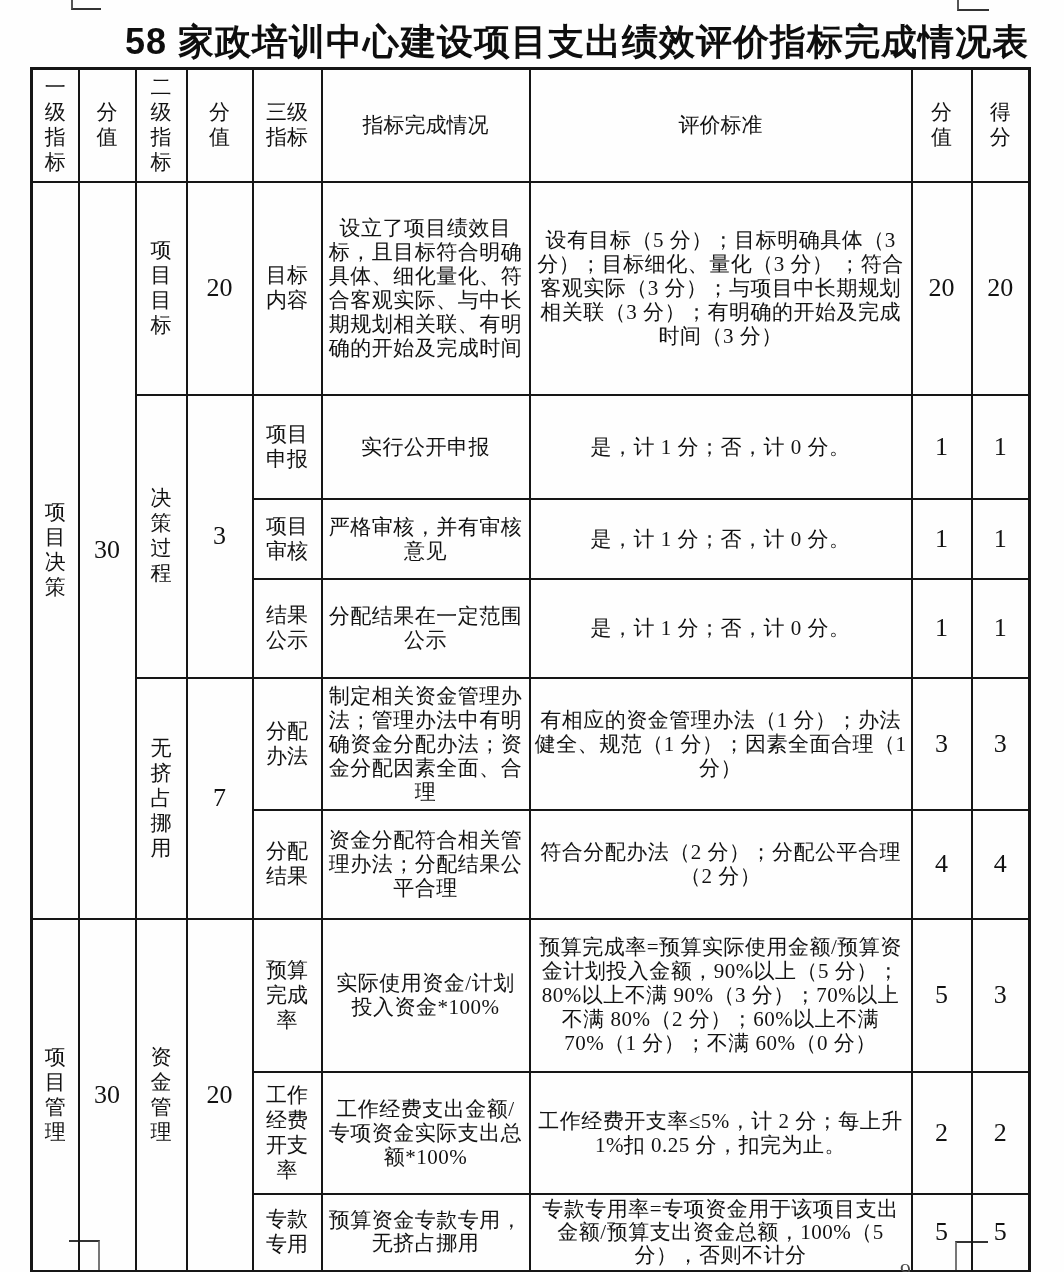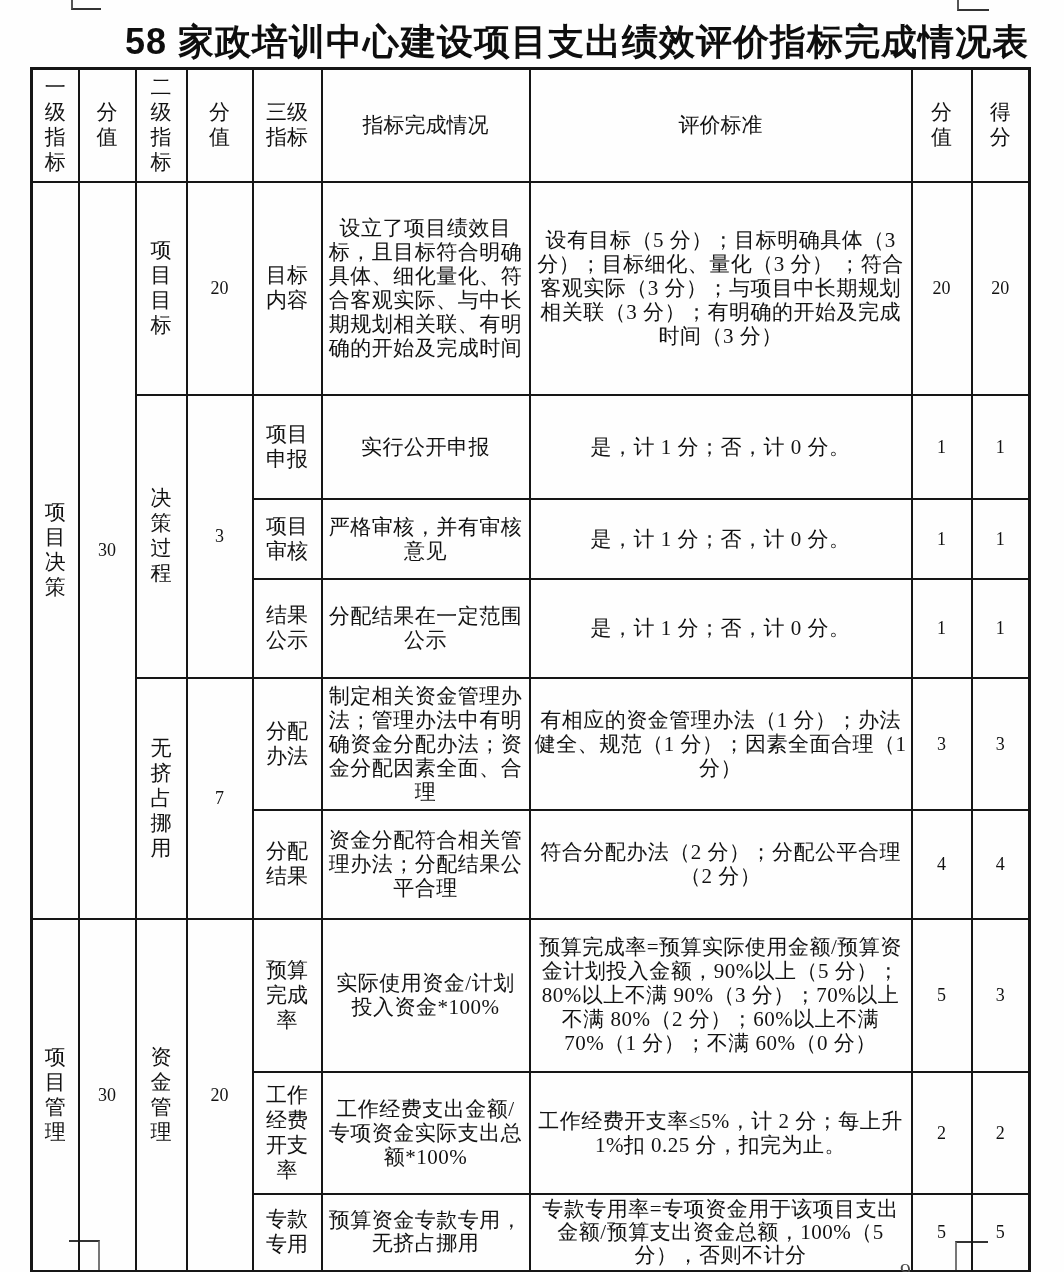--- a/index.html
+++ b/index.html
@@ -57,21 +57,21 @@
   }
   .v2{
     display:inline-block;
     width:2.15em;
     word-break:break-all;
     letter-spacing:0;
     line-height:25px;
     text-align:center;
   }
   .vtop{ vertical-align:top; padding-top:5px; }
-  .num{ font-size:18px; }
+  .num{ font-size:26px; }
   .cropmark{ position:absolute; }
   .cm-tl{ left:71px; top:0; width:28px; height:8px; border-left:2px solid #555; border-bottom:2px solid #333; }
   .cm-tr{ left:957px; top:0; width:30px; height:9px; border-left:2px solid #555; border-bottom:2px solid #333; }
   .cm-bl{ left:69px; top:1240px; width:29px; height:32px; border-top:2px solid #333; border-right:2px solid #777; }
   .cm-br{ left:955px; top:1241px; width:31px; height:31px; border-top:2px solid #333; border-left:2px solid #777; }
   .page-num{
     position:absolute;
     left:900px; top:1258px;
     font-size:22px;
     color:#4a4a4a;

